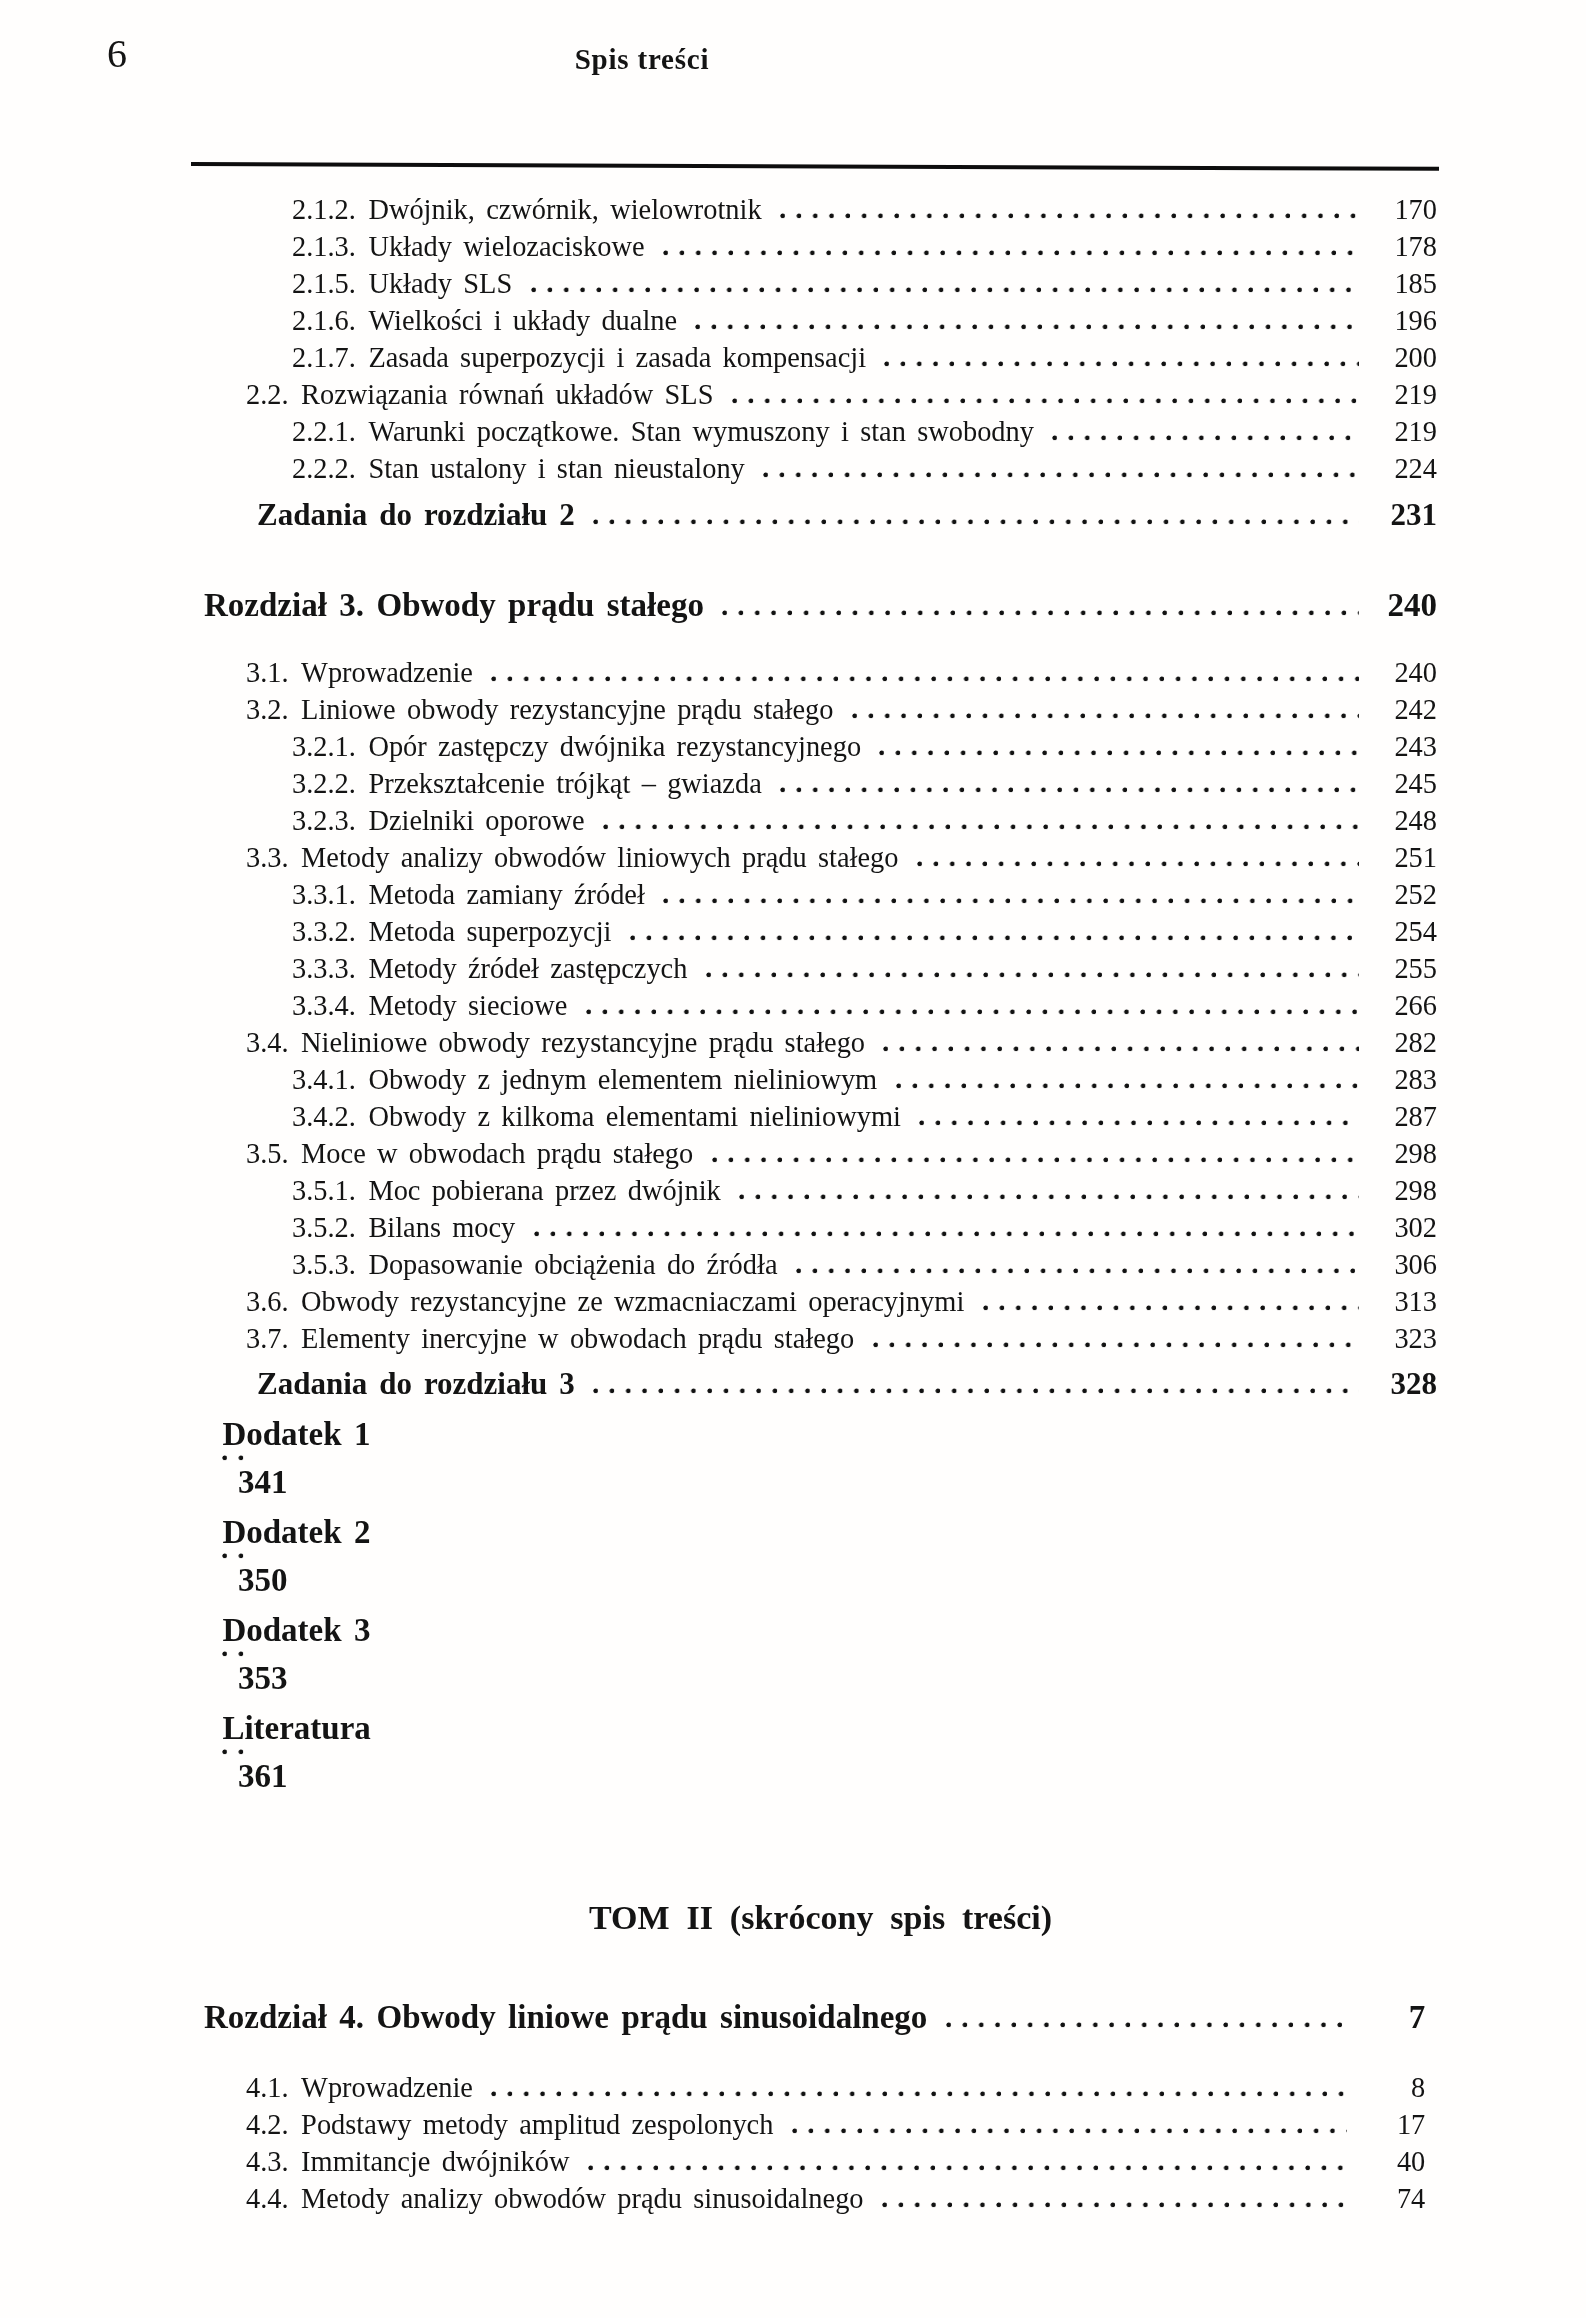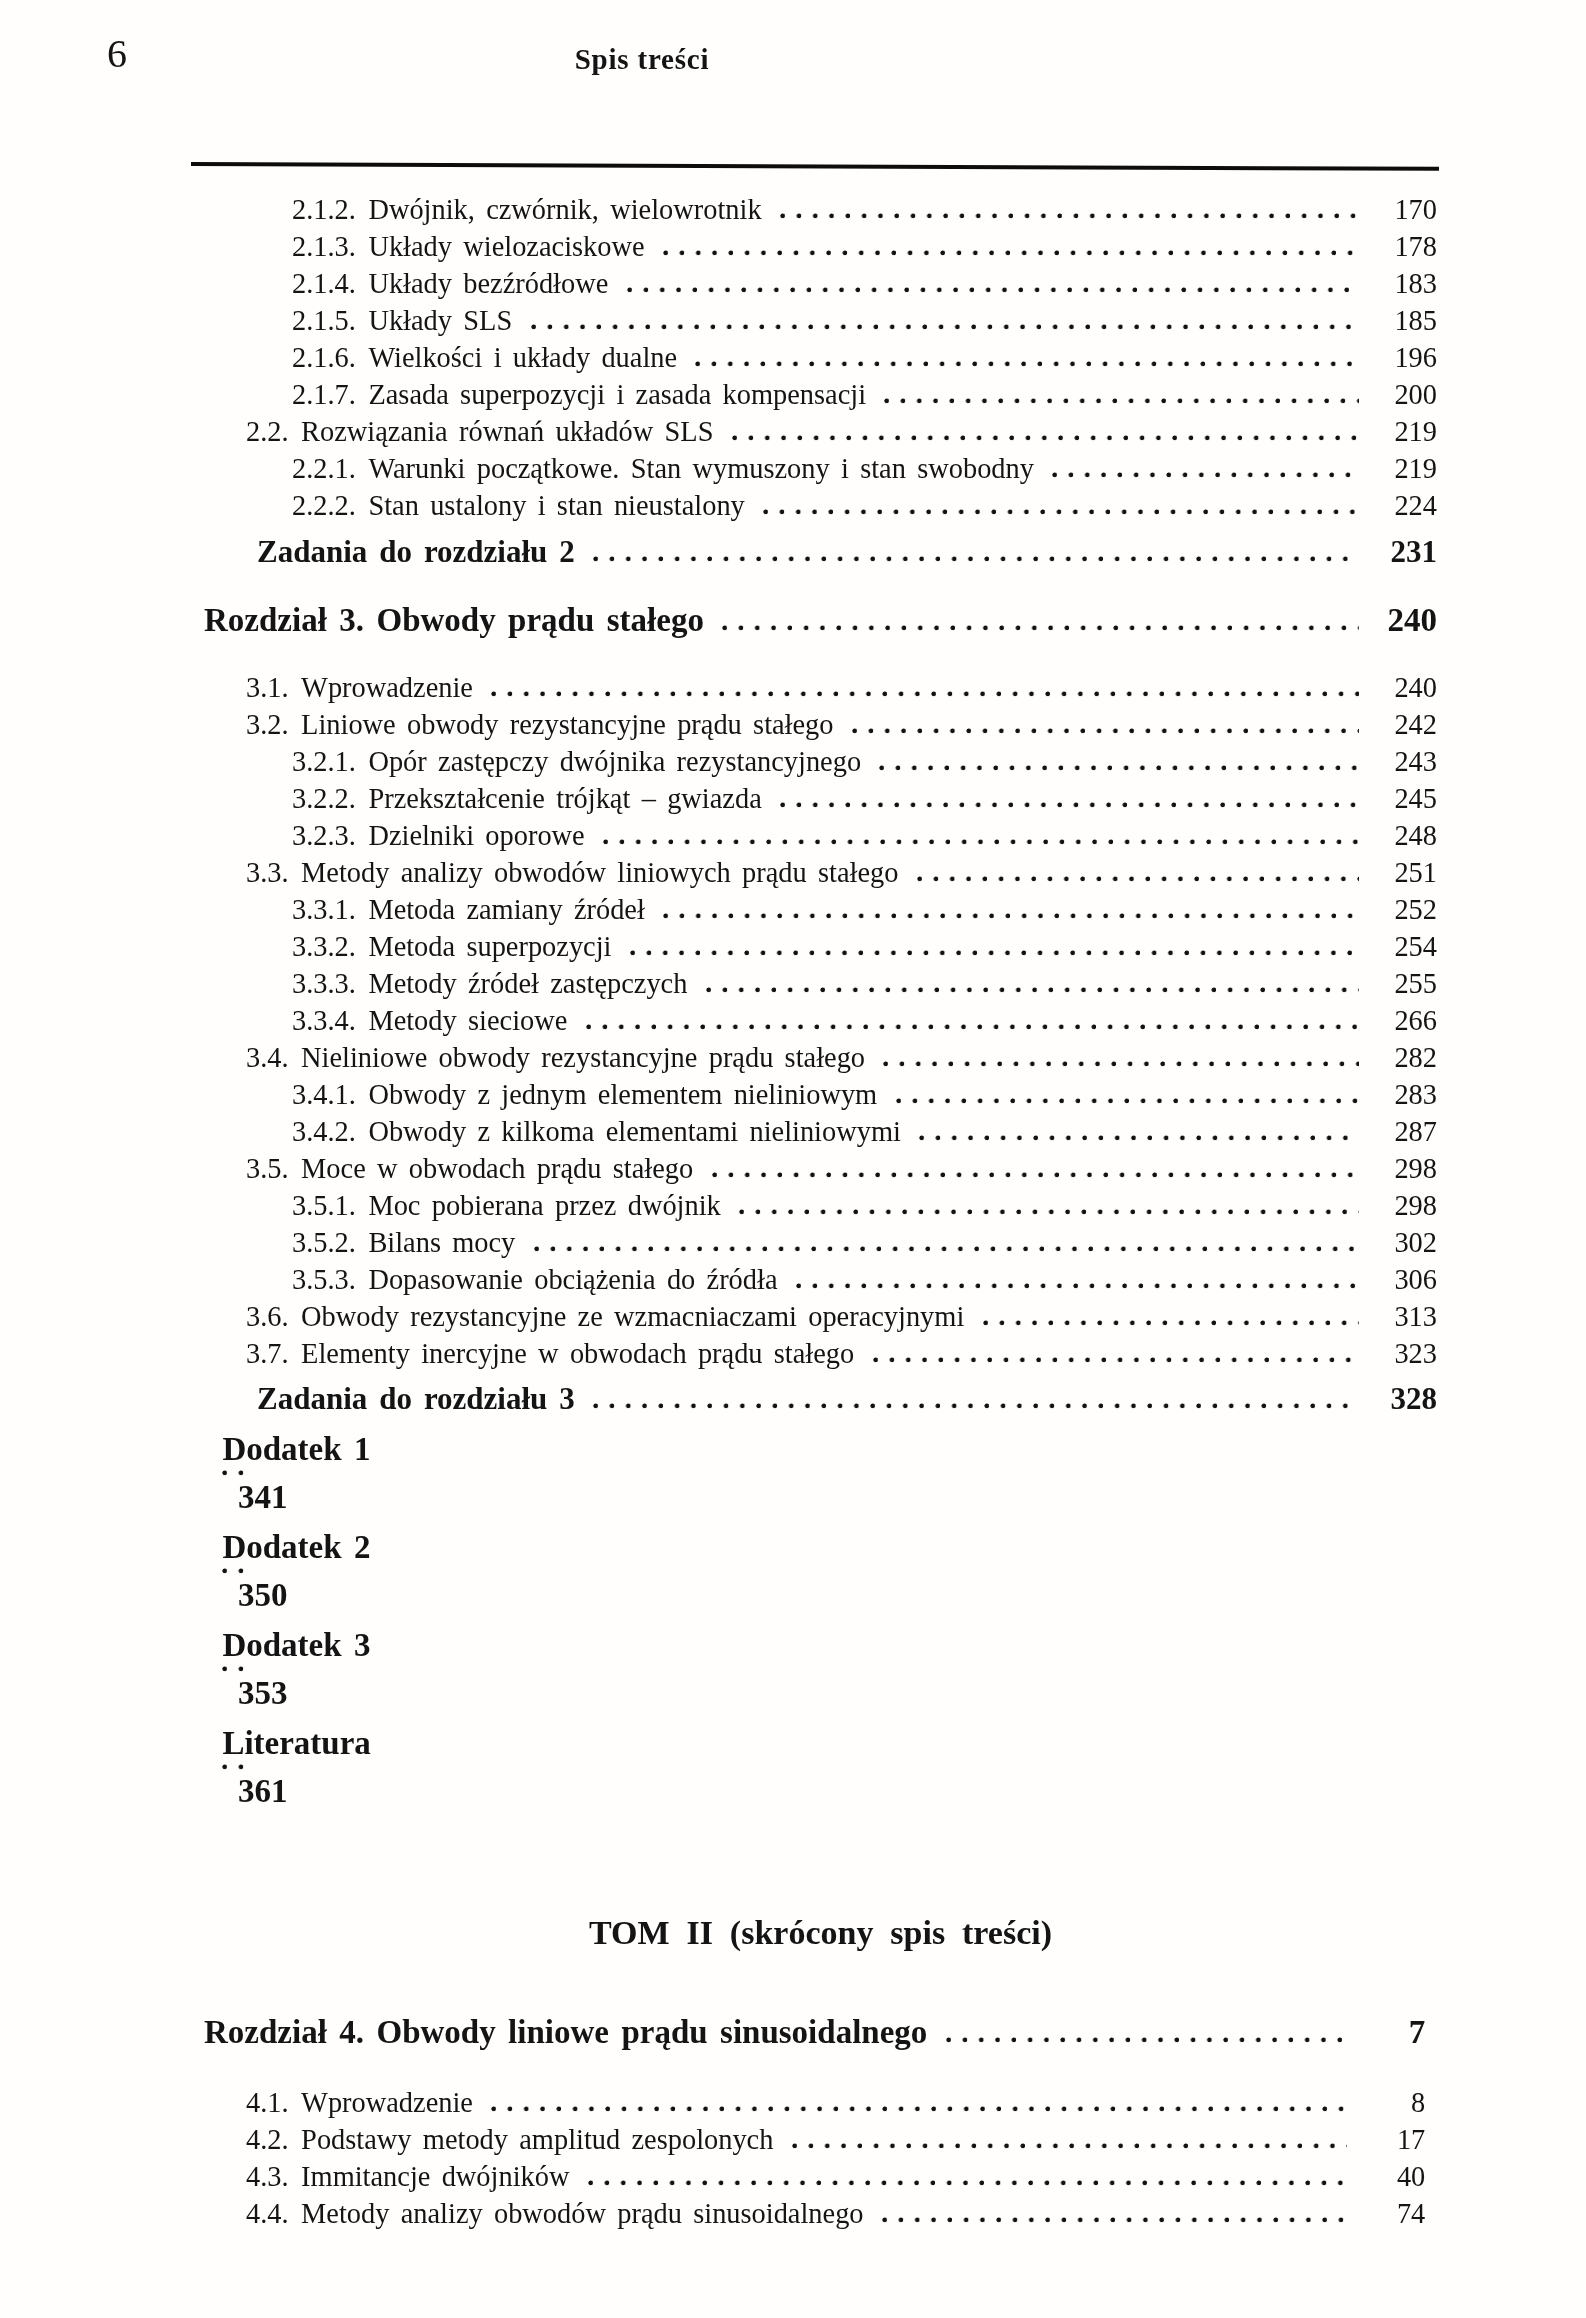--- a/index.html
+++ b/index.html
@@ -45,21 +45,21 @@
   }
   .pagenum{min-width:65px;text-align:right;}
   .lvl-section{padding-left:42px;}
   .lvl-subsection{padding-left:88px;}
   .lvl-tasks{
     padding-left:53px;font-weight:bold;font-size:31px;
     line-height:42px;margin-top:6.7px;word-spacing:6.7px;
   }
   .lvl-chapter{
     font-weight:bold;font-size:33px;line-height:43px;
-    margin-top:26px;margin-bottom:27px;word-spacing:7.5px;
+    margin-top:48px;margin-bottom:27px;word-spacing:7.5px;
   }
   .lvl-appendix{
     font-weight:bold;font-size:33px;line-height:42px;
     margin-top:8px;word-spacing:7.5px;flex-direction:column;
   }
   .tom-heading{
     text-align:center;font-weight:bold;font-size:34px;
     margin-top:102px;margin-bottom:59px;
     word-spacing:8.4px;
   }
@@ -82,26 +82,20 @@
           <span class="leader"></span>
           <span class="pagenum">170</span>
         </div>
         <div class="row lvl-subsection">
           <span class="num">2.1.3.</span>
           <span class="title">Układy wielozaciskowe</span>
           <span class="leader"></span>
           <span class="pagenum">178</span>
         </div>
         <div class="row lvl-subsection">
-          <span class="num">2.1.4.</span>
-          <span class="title">Układy bezźródłowe</span>
-          <span class="leader"></span>
-          <span class="pagenum">183</span>
-        </div>
-        <div class="row lvl-subsection">
           <span class="num">2.1.5.</span>
           <span class="title">Układy SLS</span>
           <span class="leader"></span>
           <span class="pagenum">185</span>
         </div>
         <div class="row lvl-subsection">
           <span class="num">2.1.6.</span>
           <span class="title">Wielkości i układy dualne</span>
           <span class="leader"></span>
           <span class="pagenum">196</span>

